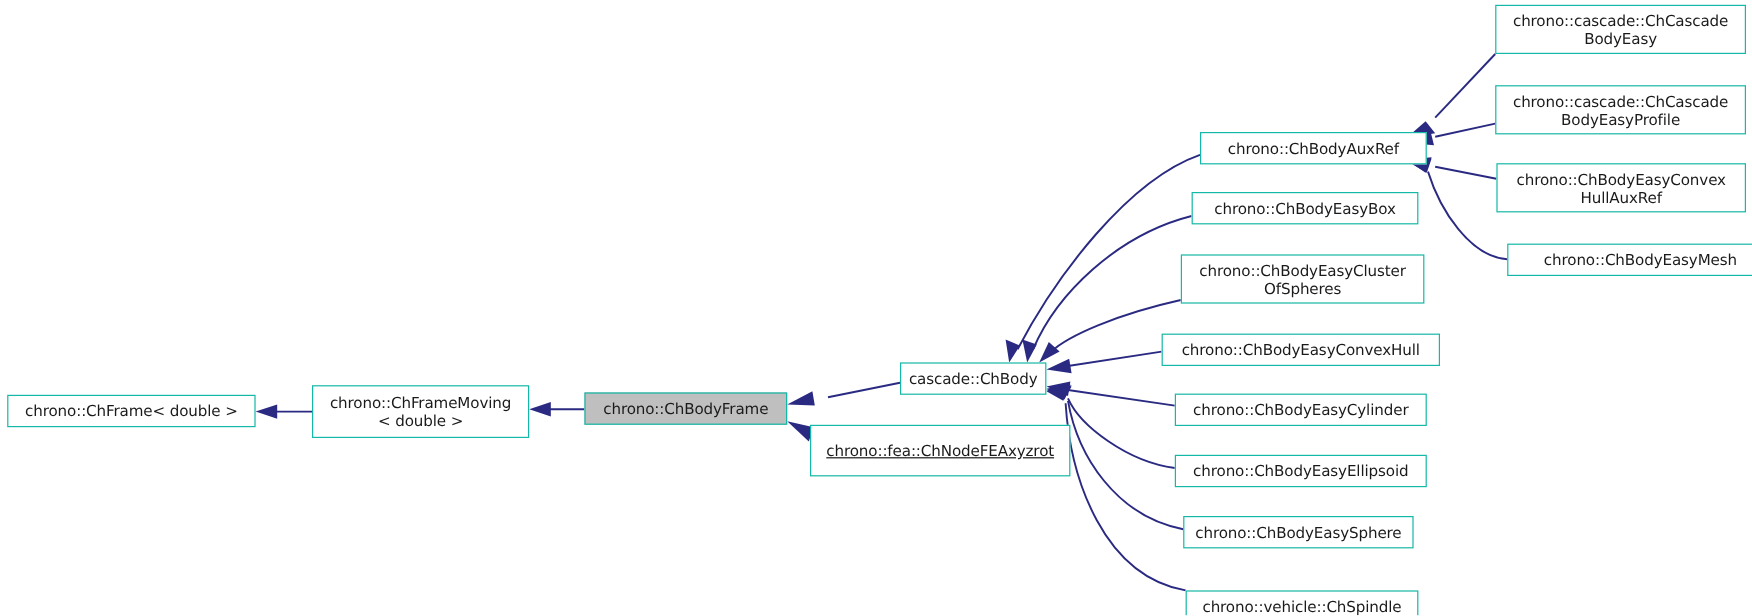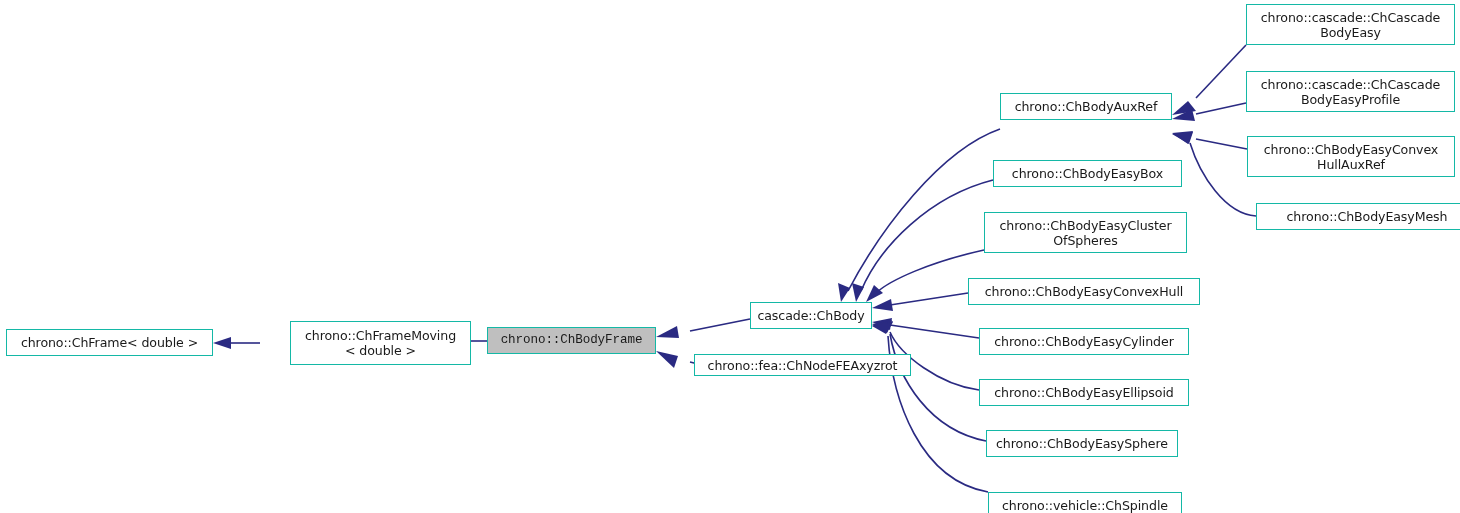--- a/index.html
+++ b/index.html
@@ -36,21 +36,20 @@
     display: flex;
     align-items: center;
     justify-content: center;
     text-align: center;
     white-space: pre-line;
     letter-spacing: -0.1px;
     z-index: 3;
   }
   .node.highlight {
     background: #bfbfbf;
-    font-family: Liberation Mono, monospace;
   }
 </style>
 </head>
 <body>
 
 <div id="diagram">
   <svg id="edge-layer" viewBox="0 0 1460 513" width="1460" height="513">
     <g>
 
       <path d="M 260,343 L 228,343" fill="none" stroke="#2a2a82" stroke-width="1.6"></path>
@@ -97,26 +96,26 @@
 
       <path d="M 1247,149 L 1196,139" fill="none" stroke="#2a2a82" stroke-width="1.6"></path>
       <polygon points="1172,134 1193,132 1189,144" fill="#2a2a82"></polygon>
 
       <path d="M 1256,216 C 1225,214 1200,175 1190,143" fill="none" stroke="#2a2a82" stroke-width="1.6"></path>
       <polygon points="1172,133 1193,131 1188,144" fill="#2a2a82"></polygon>
     </g>
   </svg>
 
   <div class="node" style="left:6px;   top:329px; width:207px; height:27px;">chrono::ChFrame&lt; double &gt;</div>
-  <div class="node" style="left:260px; top:321px; width:181px; height:44px;margin-left:30px;">chrono::ChFrameMoving
+  <div class="node" style="left:260px; top:321px; width:181px; height:44px;">chrono::ChFrameMoving
 &lt; double &gt;</div>
   <div class="node highlight" style="left:487px; top:327px; width:169px; height:27px;">chrono::ChBodyFrame</div>
   <div class="node" style="left:750px; top:302px; width:122px; height:27px;">cascade::ChBody</div>
-  <div class="node" style="left:694px; top:354px; width:217px; height:22px;">chrono::fea::ChNodeFEAxyzrot</div>
-  <div class="node" style="left:1000px; top:93px; width:172px; height:27px;">chrono::ChBodyAuxRef</div>
+  <div class="node" style="left:675px; top:354px; width:217px; height:43px;text-decoration:underline;">chrono::fea::ChNodeFEAxyzrot</div>
+  <div class="node" style="left:1000px; top:110px; width:189px; height:27px;">chrono::ChBodyAuxRef</div>
   <div class="node" style="left:993px; top:160px; width:189px; height:27px;">chrono::ChBodyEasyBox</div>
   <div class="node" style="left:984px; top:212px; width:203px; height:41px;">chrono::ChBodyEasyCluster
 OfSpheres</div>
   <div class="node" style="left:968px; top:278px; width:232px; height:27px;">chrono::ChBodyEasyConvexHull</div>
   <div class="node" style="left:979px; top:328px; width:210px; height:27px;">chrono::ChBodyEasyCylinder</div>
   <div class="node" style="left:979px; top:379px; width:210px; height:27px;">chrono::ChBodyEasyEllipsoid</div>
   <div class="node" style="left:986px; top:430px; width:192px; height:27px;">chrono::ChBodyEasySphere</div>
   <div class="node" style="left:988px; top:480px; width:194px; height:27px;margin-top:12px;">chrono::vehicle::ChSpindle</div>
   <div class="node" style="left:1246px; top:4px;  width:209px; height:41px;">chrono::cascade::ChCascade
 BodyEasy</div>

